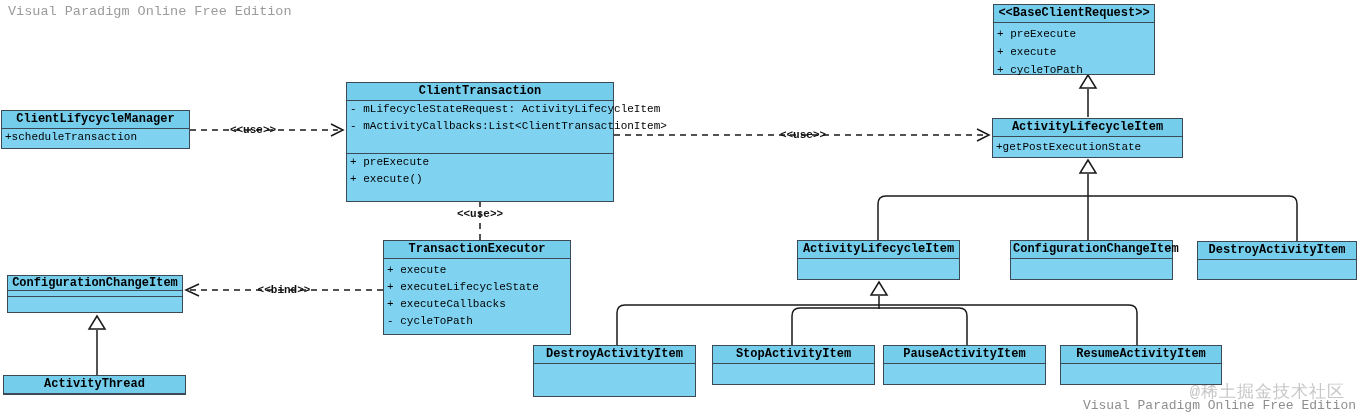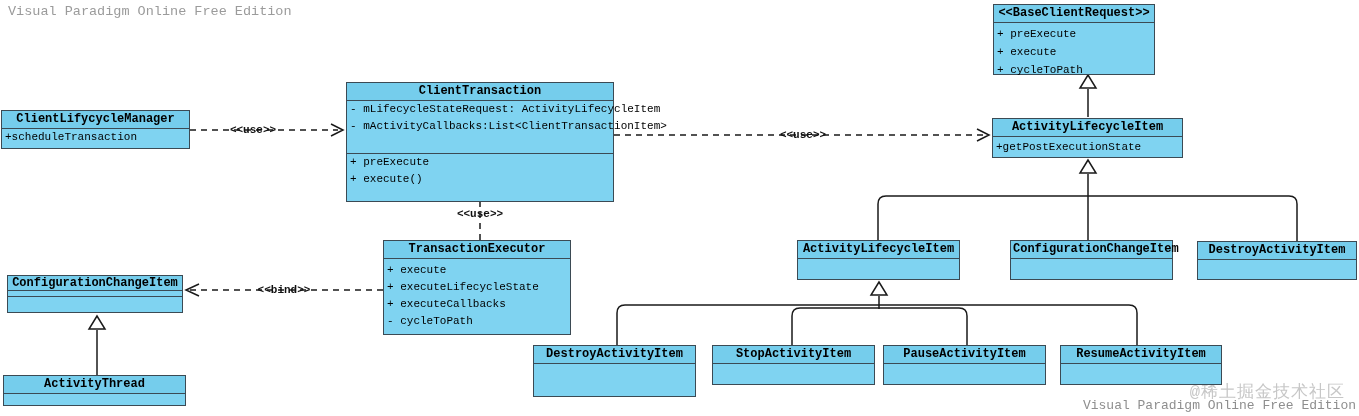--- a/index.html
+++ b/index.html
@@ -107,21 +107,21 @@
       <div class="r">- cycleToPath</div>
     </div>
   </div>
 
   <div class="uml" style="left:7px;top:275px;width:176px;height:38px;">
     <div class="t" style="line-height:12px;">ConfigurationChangeItem</div>
     <div class="sec" style="height:5px;"></div>
     <div class="sec fill"></div>
   </div>
 
-  <div class="uml" style="left:3px;top:375px;width:183px;height:31px;">
+  <div class="uml" style="left:3px;top:375px;width:183px;height:20px;">
     <div class="t">ActivityThread</div>
     <div class="sec fill"></div>
   </div>
 
   <div class="uml" style="left:797px;top:240px;width:163px;height:40px;">
     <div class="t">ActivityLifecycleItem</div>
     <div class="sec fill"></div>
   </div>
 
   <div class="uml" style="left:1010px;top:240px;width:163px;height:40px;">

